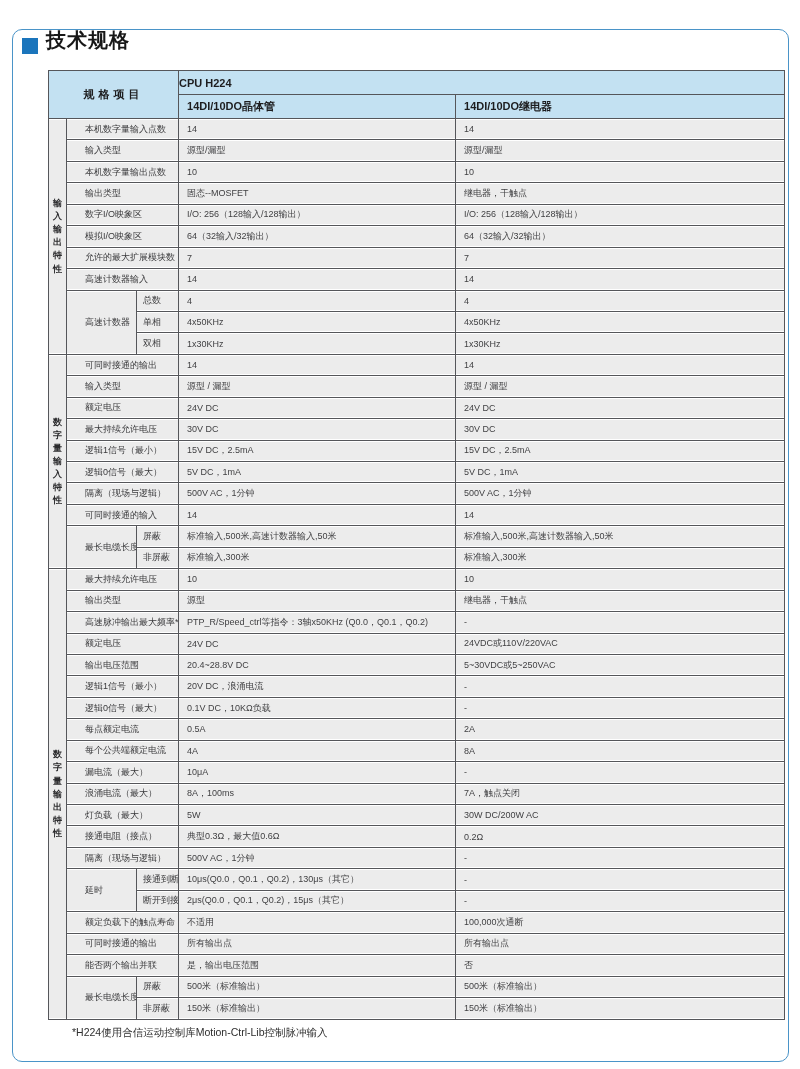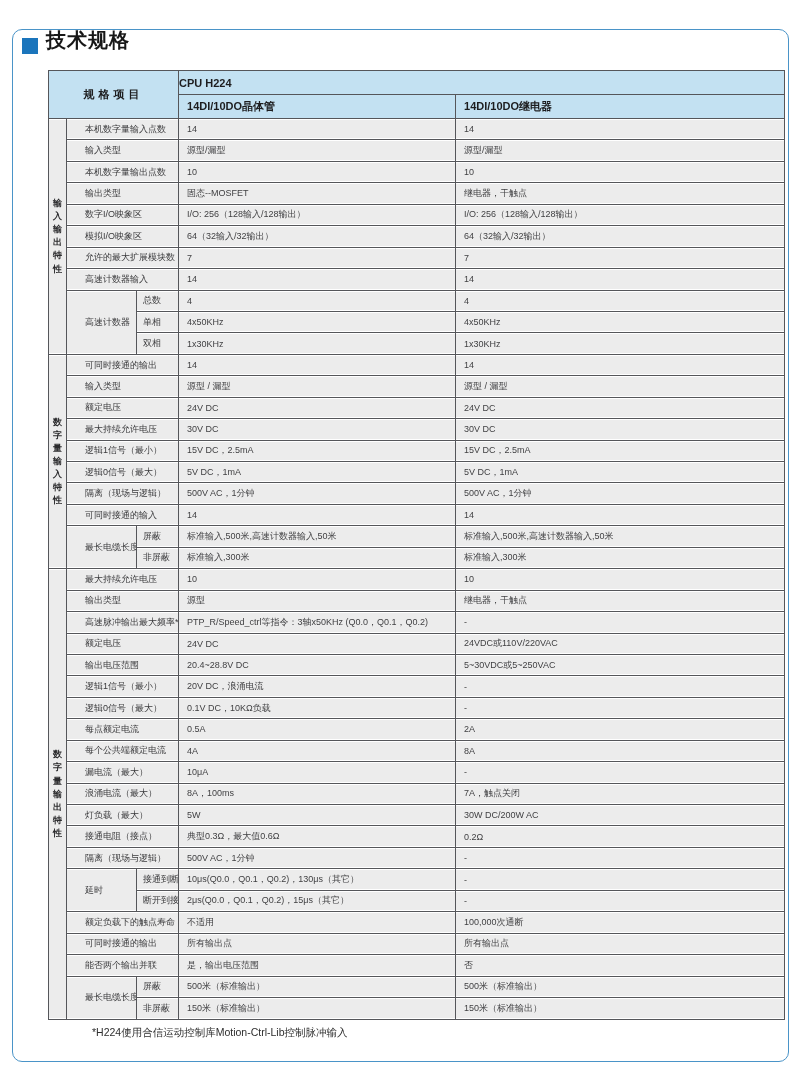--- a/index.html
+++ b/index.html
@@ -80,21 +80,20 @@
     padding: 0 2px;
   }
   td.label-cell { padding-left: 18px; color: #3a3a3c; }
   td.sub-cell   { padding-left: 6px; }
   td.value-cell { padding-left: 8px; color: #3f3f41; }
   p.footnote {
     position: absolute;
     left: 72px; top: 1026px;
     font-size: 10.5px;
     color: #2e2e2e;
-    margin-left: 20px;
   }
 </style>
 </head>
 <body>
 
 <div class="frame"></div>
 
 <div class="title-row">
   <span class="bullet"></span>
   <h1 class="page-title">技术规格</h1>

